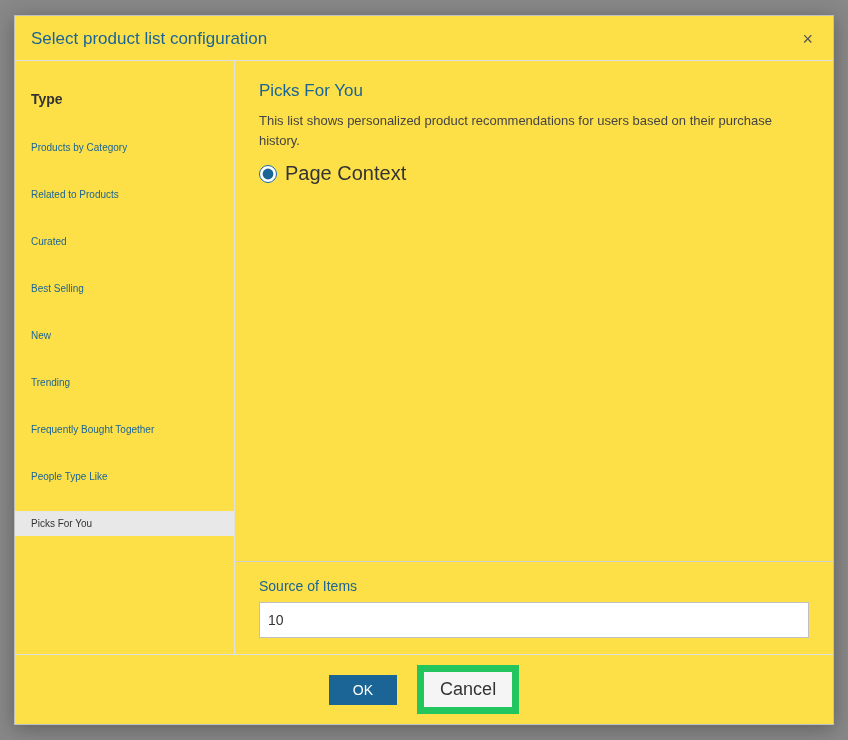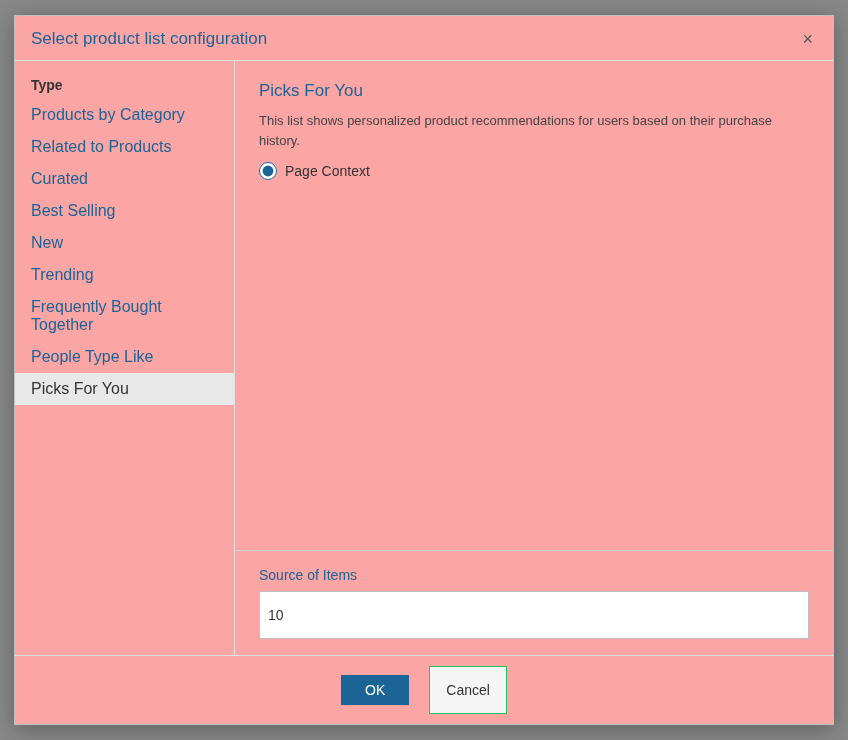--- a/index.html
+++ b/index.html
@@ -7,21 +7,21 @@
       background: #888;
       display: flex;
       align-items: center;
       justify-content: center;
       width: 848px;
       height: 740px;
       font-family: 'Segoe UI', Arial, sans-serif;
       font-size: 14px;
     }
     .dialog {
-      background: #fca5a5;
+      background: #fde047;
       border: 1px solid #c0c0c0;
       box-shadow: 0 4px 20px rgba(0,0,0,0.3);
       width: 820px;
       height: 710px;
       display: flex;
       flex-direction: column;
     }
     .dialog-header {
       display: flex;
       align-items: center;
@@ -53,26 +53,28 @@
       width: 220px;
       flex-shrink: 0;
       border-right: 1px solid #e0e0e0;
       padding-top: 8px;
     }
     .sidebar-section-label {
       color: #333;
       font-weight: 600;
       padding: 8px 16px 6px 16px;
       font-size: 14px;
+      margin-top: 14px;
     }
     .sidebar-item {
       padding: 7px 16px;
       cursor: pointer;
       color: #1a6496;
-      font-size: 16px;
+      font-size: 10px;
+      margin-top: 22px;
     }
     .sidebar-item.active {
       background: #e8e8e8;
       color: #333;
       font-weight: 400;
     }
     .main-content {
       flex: 1;
       display: flex;
       flex-direction: column;
@@ -112,35 +114,35 @@
       cursor: pointer;
     }
     .radio-option input[type="radio"] {
       width: 18px;
       height: 18px;
       accent-color: #1a6496;
       cursor: pointer;
     }
     .radio-option span {
       color: #333;
-      font-size: 14px;
+      font-size: 20px;
     }
     .main-lower {
       border-top: 1px solid #d0d0d0;
       padding: 16px 24px 16px 24px;
       flex-shrink: 0;
     }
     .number-label {
       color: #1a6496;
       font-size: 14px;
       margin-bottom: 8px;
     }
     .number-input {
       width: 100%;
-      height: 48px;
+      height: 36px;
       border: 1px solid #c0c0c0;
       padding: 4px 8px;
       font-size: 14px;
       color: #333;
       outline: none;
     }
     .dialog-footer {
       display: flex;
       align-items: center;
       justify-content: center;
@@ -154,23 +156,23 @@
       color: #fff;
       border: none;
       padding: 7px 24px;
       font-size: 14px;
       cursor: pointer;
       min-width: 60px;
     }
     .btn-cancel {
       background: #f5f5f5;
       color: #333;
-      border: 1px solid #22c55e;
-      padding: 15px 16px;
-      font-size: 14px;
+      border: 7px solid #22c55e;
+      padding: 7px 16px;
+      font-size: 18px;
       cursor: pointer;
       min-width: 60px;
     }
   </style>
 </head>
 <body>
 
 <div class="dialog">
 
   <div class="dialog-header">

